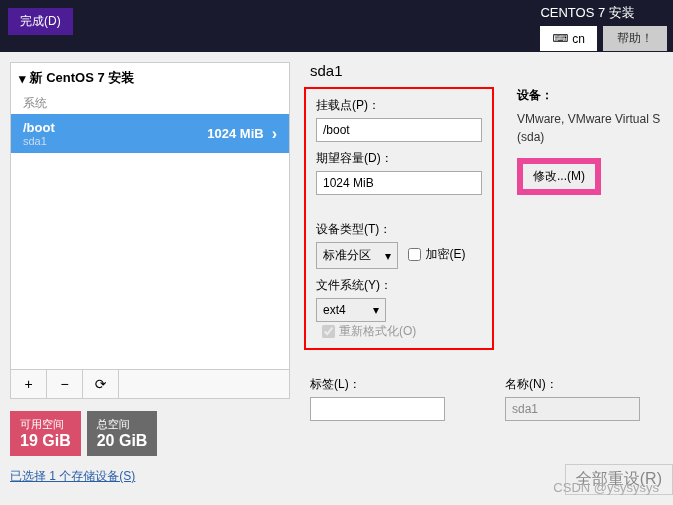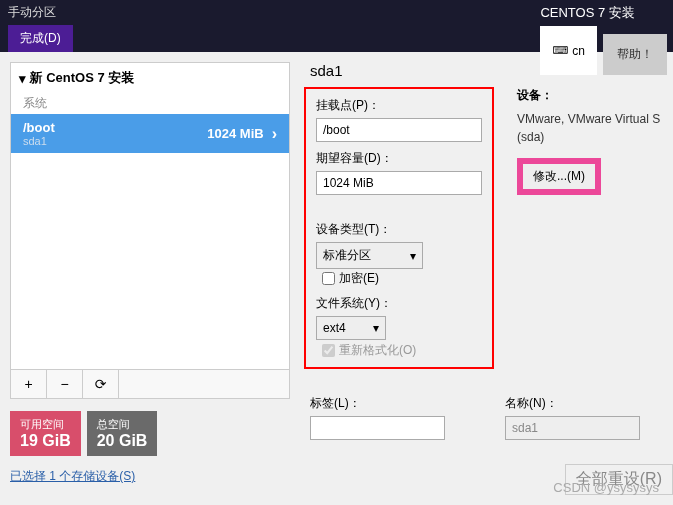--- a/index.html
+++ b/index.html
@@ -6,21 +6,21 @@
     body { width: 673px; height: 505px; background: #f0f0f0; overflow: hidden; position: relative; }
     
     .topbar { background: #1a1a2e; color: #fff; height: 52px; display: flex; align-items: flex-start; }
     .topbar-left { padding: 4px 8px; flex: 1; }
     .topbar-title { font-size: 12px; color: #ddd; }
     .done-btn { background: #4c1d95; color: #fff; border: none; padding: 5px 12px; margin-top: 4px; font-size: 12px; cursor: pointer; }
     .topbar-right { display: flex; align-items: flex-end; padding-top: 4px; gap: 6px; padding-right: 6px; }
     .install-title { color: #fff; font-size: 13px; margin-right: 30px; white-space: nowrap; }
     .lang-box { background: #fff; color: #000; padding: 3px 12px; font-size: 12px; display: flex; gap: 4px; align-items: center; }
     .kbd-icon { font-size: 11px; }
-    .help-btn { background: #ccc; color: #333; border: none; padding: 12px 14px; font-size: 12px; cursor: pointer; margin-top: 8px; }
+    .help-btn { background: #ccc; color: #333; border: none; padding: 4px 14px; font-size: 12px; cursor: pointer; }
     
     .main { display: flex; padding: 10px; gap: 8px; }
     
     .left-panel { width: 280px; }
     .accordion { border: 1px solid #ccc; background: #fff; height: 308px; display: flex; flex-direction: column; }
     .acc-header { padding: 6px 8px; font-size: 13px; font-weight: bold; display: flex; align-items: center; gap: 4px; }
     .sys-label { padding: 2px 12px; font-size: 12px; color: #888; }
     .part-row { background: #4a9de8; color: #fff; padding: 6px 12px; display: flex; align-items: center; position: relative; }
     .part-main { flex: 1; }
     .part-name { font-size: 13px; font-weight: bold; }
@@ -40,42 +40,41 @@
     
     .storage-link { color: #2a5fa8; font-size: 12px; text-decoration: underline; margin-top: 12px; display: inline-block; }
     
     .right-panel { flex: 1; padding-left: 6px; }
     .sda-title { font-size: 15px; margin-bottom: 8px; padding-left: 6px; }
     .detail-area { display: flex; gap: 23px; }
     .redbox { border: 2px solid red; padding: 8px 10px; width: 190px; }
     .field-lbl { font-size: 12px; margin-bottom: 4px; margin-top: 8px; }
     .field-lbl:first-child { margin-top: 0; }
     .txtinput { width: 100%; padding: 4px 6px; border: 1px solid #aaa; font-size: 12px; }
-    .dropdown { width: 107px; padding: 4px 6px; border: 1px solid #aaa; background: #eee; font-size: 12px; display: inline-flex; justify-content: space-between; align-items: center; }
+    .dropdown { width: 82px; padding: 4px 6px; border: 1px solid #aaa; background: #eee; font-size: 12px; display: inline-flex; justify-content: space-between; align-items: center; }
     .chk-inline { display: inline-flex; align-items: center; gap: 4px; font-size: 12px; margin-left: 6px; vertical-align: middle; }
     
     .device-col { flex: 1; font-size: 12px; }
     .device-col .hdr { font-weight: bold; margin-bottom: 8px; }
     .device-col .info { color: #333; margin-bottom: 4px; }
     .modify-btn { padding: 4px 10px; border: 6px solid #ec4899; background: #eee; font-size: 12px; margin-top: 10px; cursor: pointer; }
     
     .bottom-fields { display: flex; gap: 60px; margin-top: 26px; padding-left: 6px; }
     .bf { font-size: 12px; }
     .bf input { width: 135px; padding: 4px 6px; border: 1px solid #aaa; margin-top: 4px; font-size: 12px; }
     .bf input[disabled] { background: #eee; color: #888; }
     
     .watermark { position: absolute; bottom: 10px; right: 14px; color: #aaa; font-size: 13px; }
     .reset-btn { position: absolute; bottom: 10px; right: 0; padding: 4px 10px; border: 1px solid #ccc; background: #f0f0f0; font-size: 16px; color: #888; }
   </style>
 </head>
 <body>
 
 <div class="topbar">
   <div class="topbar-left">
-    <div class="topbar-title">手动分区</div>
     <button class="done-btn">完成(D)</button>
   </div>
   <div class="topbar-right">
     <div>
       <div class="install-title">CENTOS 7 安装</div>
       <div style="display:flex;gap:6px;margin-top:4px;justify-content:flex-end">
         <div class="lang-box">
           <span class="kbd-icon">⌨</span>
           <span>cn</span>
         </div>

